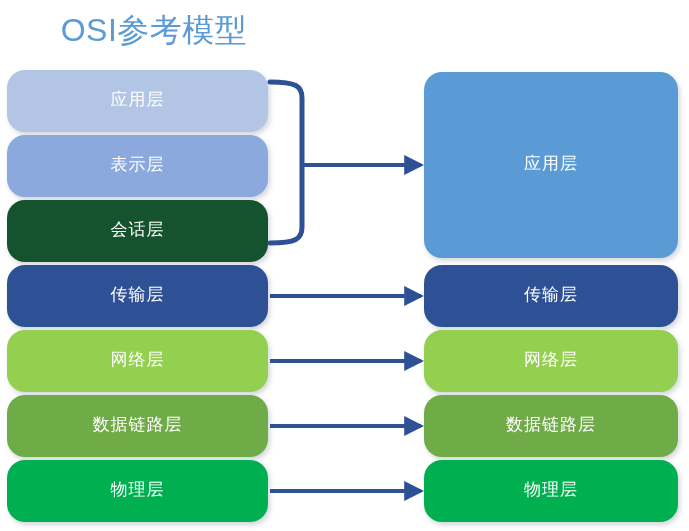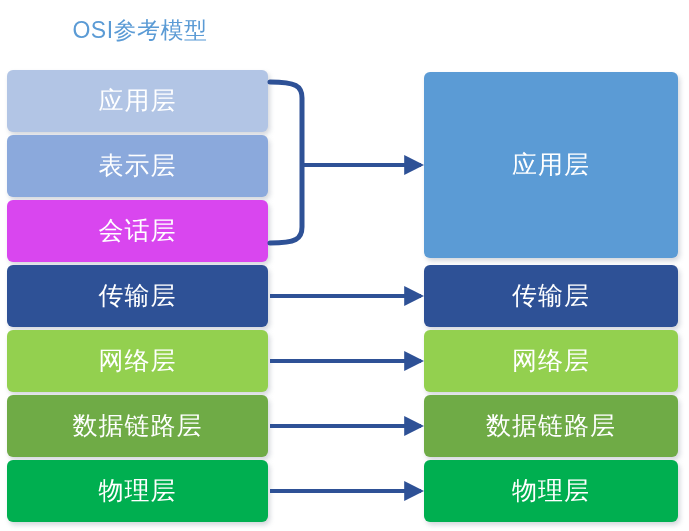--- a/index.html
+++ b/index.html
@@ -15,42 +15,44 @@
     width: 689px;
     height: 531px;
     background: #ffffff;
     overflow: hidden;
   }
 
   
   .col-title {
     position: absolute;
     top: 14px;
-    font-size: 23px;
+    font-size: 32px;
     line-height: 32px;
     color: #5b9bd5;
     white-space: nowrap;
     letter-spacing: 0.5px;
+    margin-left: 14px;
   }
   #title-osi   { left: 0;    width: 280px; text-align: center; }
   #title-tcpip { left: 409px; width: 280px; text-align: center; }
 
   
   .layer-box {
     position: absolute;
-    border-radius: 6px;
+    border-radius: 18px;
     color: #ffffff;
-    font-size: 25px;
+    font-size: 17px;
     display: flex;
     align-items: center;
     justify-content: center;
     box-shadow: 2px 3px 5px rgba(120,130,150,0.33);
     box-sizing: border-box;
     letter-spacing: 1px;
     user-select: none;
+    font-family: Liberation Mono, monospace;
   }
   .layer-box span {
     display: block;
     line-height: 1;
     padding-bottom: 2px;
   }
 
   .osi-box   { left: 7px;   width: 261px; }
   .tcp-box   { left: 424px; width: 254px; }
 
@@ -72,21 +74,21 @@
   <div id="title-osi" class="col-title">OSI参考模型</div>
 
 
   <div id="osi-stack">
       <div class="layer-box osi-box" style="top: 70px; height: 62px; background: rgb(178, 197, 229);">
         <span>应用层</span>
       </div>
       <div class="layer-box osi-box" style="top: 135px; height: 62px; background: rgb(139, 169, 220);">
         <span>表示层</span>
       </div>
-      <div class="layer-box osi-box" style="top: 200px; height: 62px; background: #d946ef;">
+      <div class="layer-box osi-box" style="top: 200px; height: 62px; background: #14532d;">
         <span>会话层</span>
       </div>
       <div class="layer-box osi-box" style="top: 265px; height: 62px; background: rgb(46, 81, 150);">
         <span>传输层</span>
       </div>
       <div class="layer-box osi-box" style="top: 330px; height: 62px; background: rgb(147, 208, 79);">
         <span>网络层</span>
       </div>
       <div class="layer-box osi-box" style="top: 395px; height: 62px; background: rgb(111, 171, 70);">
         <span>数据链路层</span>

